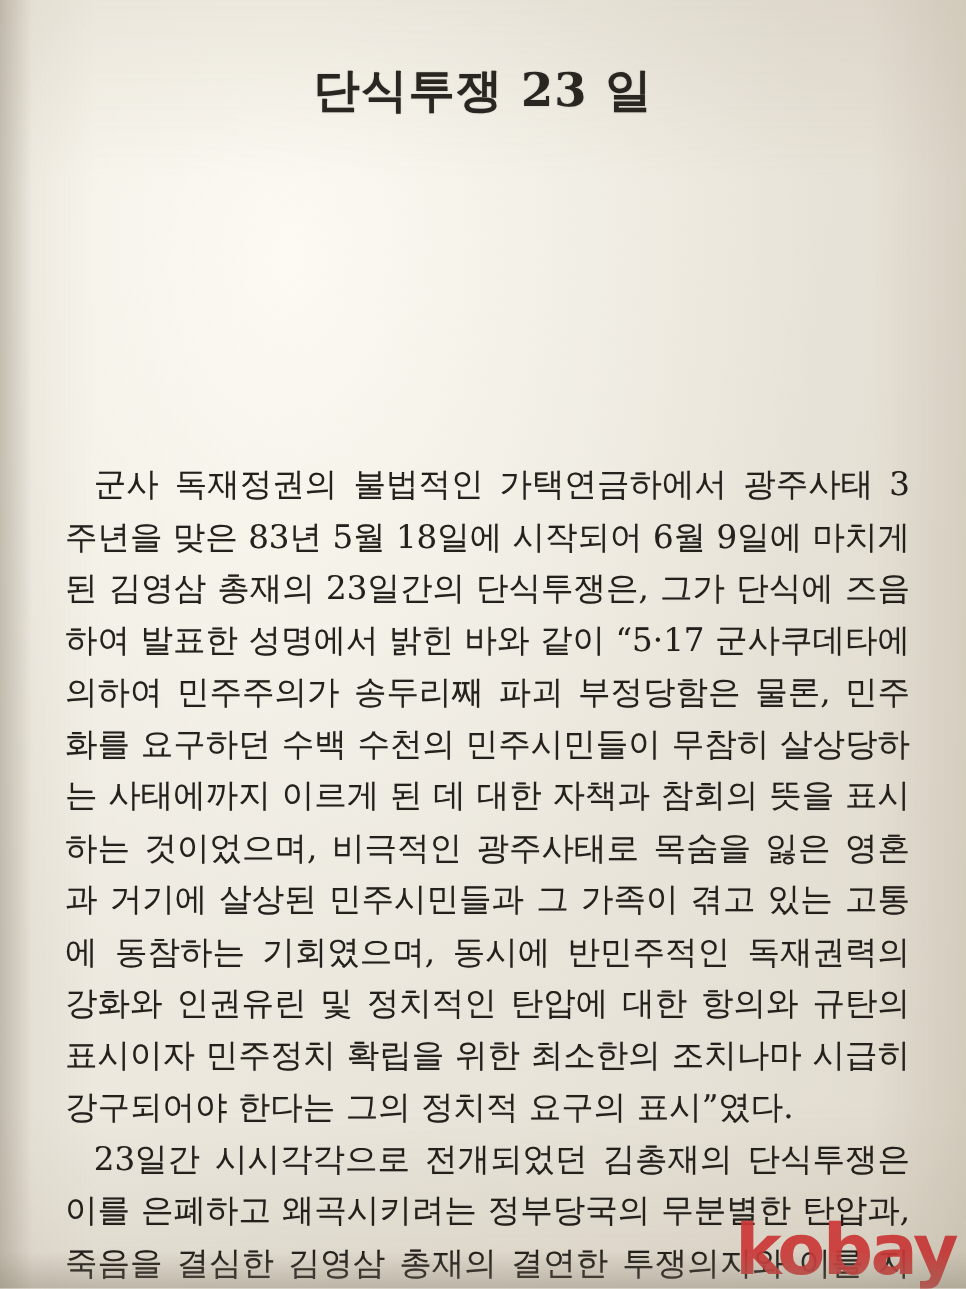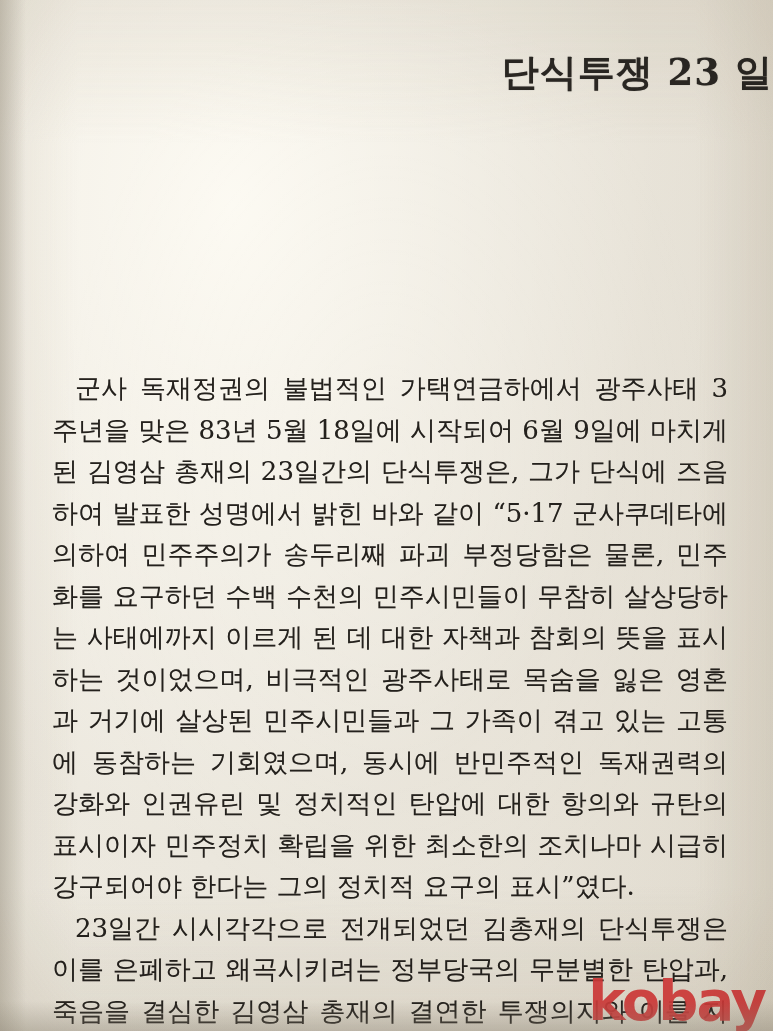--- a/index.html
+++ b/index.html
@@ -47,21 +47,21 @@
     height: 30px;
     background: linear-gradient(0deg, rgba(140,132,116,0.40) 0%, rgba(140,132,116,0) 100%);
     pointer-events: none;
   }
 
   .chapter-title {
     position: absolute;
     top: 50px;
     left: 0;
     right: 0;
-    text-align: right;
+    text-align: center;
     font-size: 37px;
     line-height: 1.2;
     letter-spacing: 1px;
     color: #2a2723;
     font-weight: 700;
     font-family: "DejaVu Serif", "Liberation Serif", serif;
     text-shadow: 0 0 1px rgba(40,38,34,0.35);
   }
 
   .body-text {

